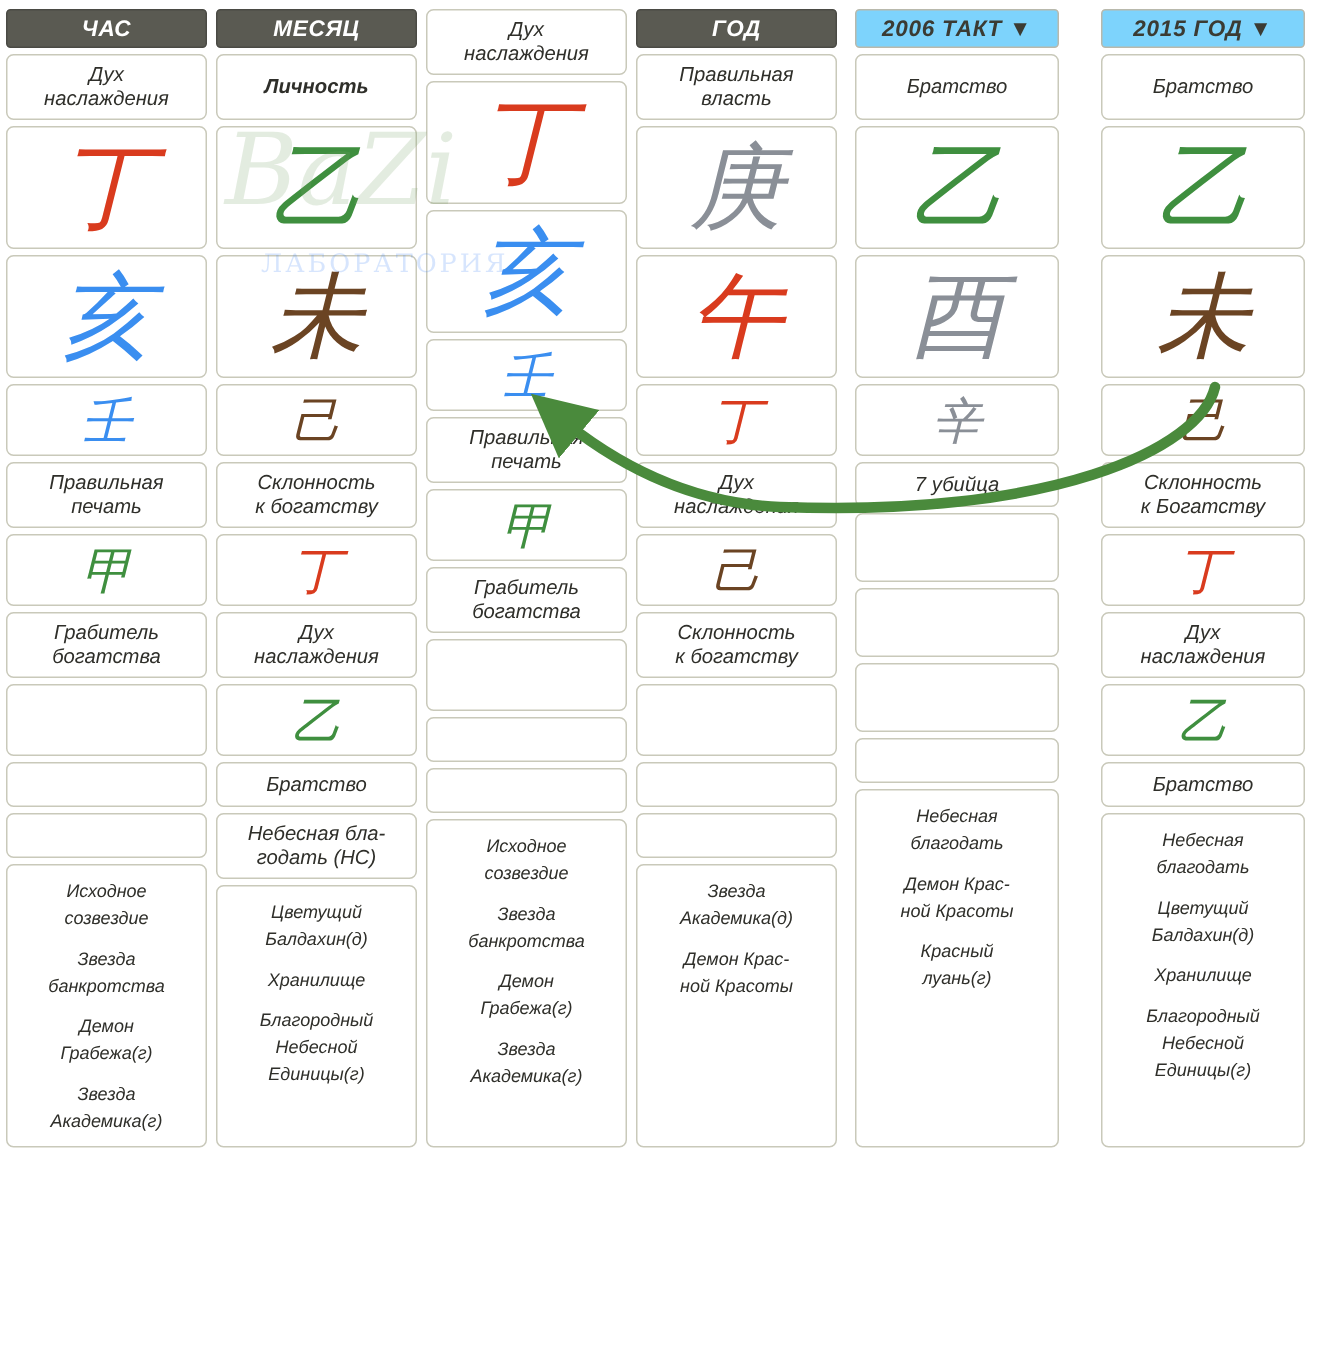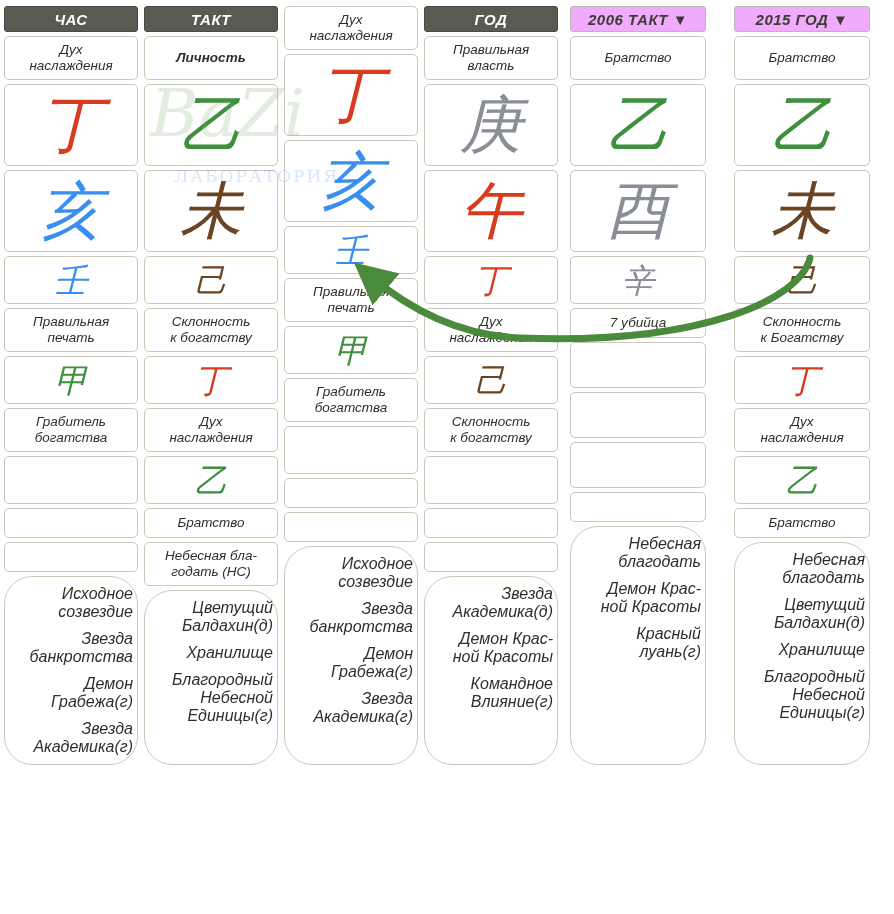--- a/index.html
+++ b/index.html
@@ -41,21 +41,21 @@
     font-size: 15px;
     letter-spacing: 0.5px;
     padding: 5px 0 5px 0;
     border-radius: 3px;
     border: 1px solid #4a4a44;
     box-sizing: border-box;
     height: 26px;
     line-height: 15px;
   }
   .hdr.alt {
-    background: #f0abfc;
+    background: #7dd3fc;
     color: #3b3b33;
     border: 1px solid #b9b9ac;
   }
   .cell {
     border: 1px solid #c9c9ba;
     border-radius: 5px;
     background: #ffffff;
     box-sizing: border-box;
     text-align: center;
     color: #2f2f2a;
@@ -85,26 +85,25 @@
   .cell.glyph.small {
     height: 48px;
     font-size: 33px;
     line-height: 33px;
   }
   .cell.empty {
     height: 46px;
   }
   .cell.empty.thin { height: 30px; }
   .cell.list {
-    font-size: 16px;
+    font-size: 12px;
     line-height: 18px;
     padding: 8px 4px;
-    text-align: right;
+    text-align: center;
     display: block;
-    border-radius: 28px;
   }
   .cell.list div { margin-bottom: 9px; }
   .cell.list div:last-child { margin-bottom: 0; }
   .cell.grow { flex: 1 1 auto; }
   .bold { font-weight: bold; }
 
   
   .watermark {
     position: absolute;
     left: 150px;
@@ -162,21 +161,21 @@
         <div class="cell text short"></div>
         <div class="cell list grow">
             <div>Исходное<br>созвездие</div>
             <div>Звезда<br>банкротства</div>
             <div>Демон<br>Грабежа(г)</div>
             <div>Звезда<br>Академика(г)</div>
           </div>
       </div>
 
       <div class="col">
-        <div class="hdr">ТАКТ</div>
+        <div class="hdr">МЕСЯЦ</div>
         <div class="cell text bold">Личность</div>
         <div class="cell glyph" style="color: rgb(63, 143, 63);">乙</div>
         <div class="cell glyph" style="color: rgb(107, 68, 35);">未</div>
         <div class="cell glyph small" style="color: rgb(107, 68, 35);">己</div>
         <div class="cell text">Склонность<br>к богатству</div>
         <div class="cell glyph small" style="color: rgb(217, 59, 30);">丁</div>
         <div class="cell text">Дух<br>наслаждения</div>
         <div class="cell glyph small" style="color: rgb(63, 143, 63);">乙</div>
         <div class="cell text short">Братство</div>
         <div class="cell text short">Небесная бла-<br>годать (НС)</div>
@@ -214,21 +213,20 @@
         <div class="cell glyph small" style="color: rgb(217, 59, 30);">丁</div>
         <div class="cell text">Дух<br>наслаждения</div>
         <div class="cell glyph small" style="color: rgb(107, 68, 35);">己</div>
         <div class="cell text">Склонность<br>к богатству</div>
         <div class="cell glyph small" style="color: rgb(0, 0, 0);"></div>
         <div class="cell text short"></div>
         <div class="cell text short"></div>
         <div class="cell list grow">
             <div>Звезда<br>Академика(д)</div>
             <div>Демон Крас-<br>ной Красоты</div>
-            <div>Командное<br>Влияние(г)</div>
           </div>
       </div>
     </div>
 
     <div class="col wide" style="margin-left:6px;">
       <div class="hdr alt">2006 ТАКТ ▼</div>
       <div class="cell text">Братство</div>
       <div class="cell glyph" style="color: rgb(63, 143, 63);">乙</div>
       <div class="cell glyph" style="color: rgb(138, 143, 151);">酉</div>
       <div class="cell glyph small" style="color: rgb(138, 143, 151);">辛</div>

